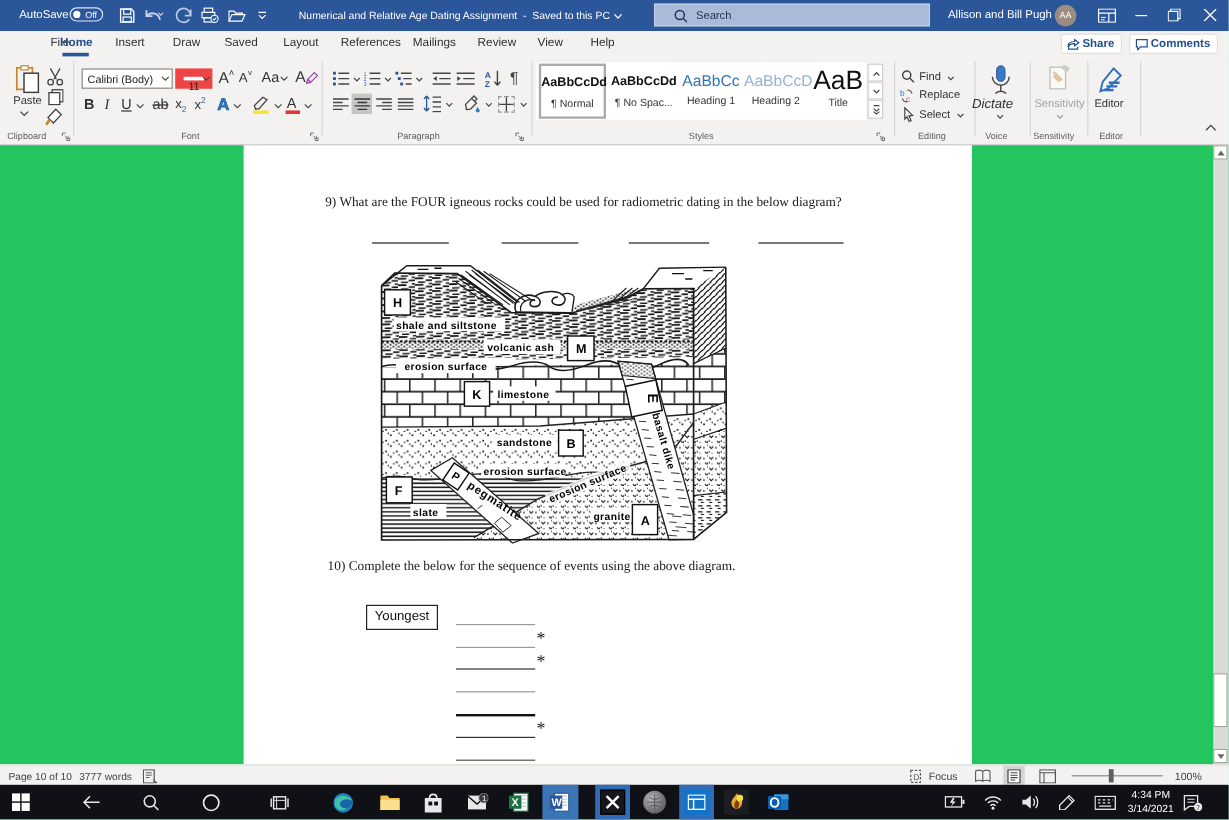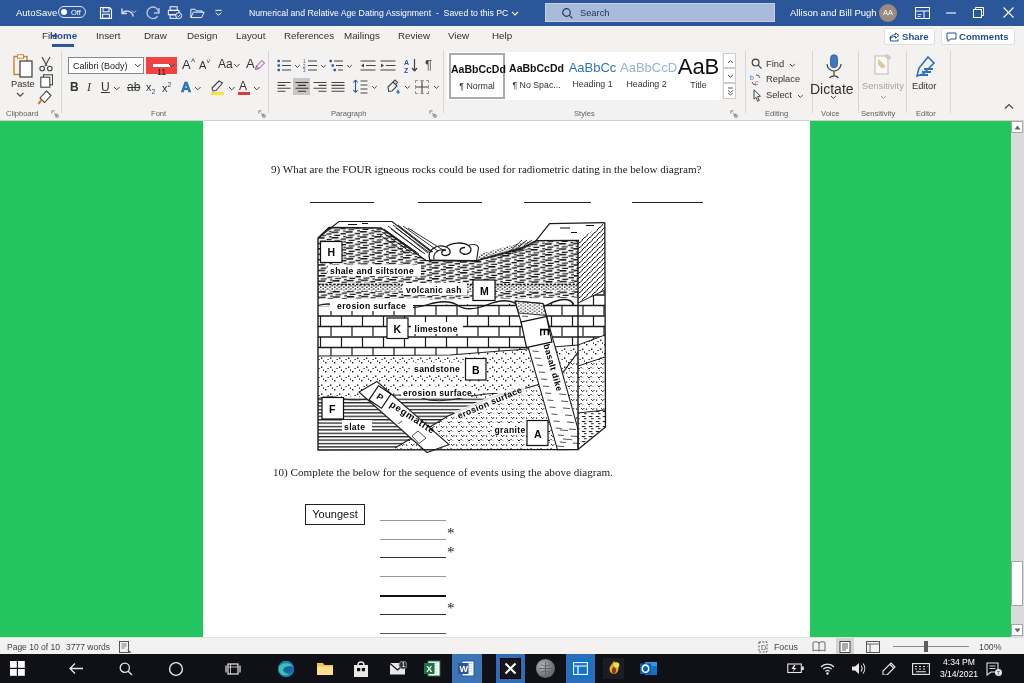--- a/index.html
+++ b/index.html
@@ -99,21 +99,21 @@
   <svg class="abs" style="left:1003px; top:7px;" width="11" height="11" viewBox="0 0 11 11">
       <path d="M0.5 0.5 l10 10 M10.5 0.5 l-10 10" stroke="#fff" stroke-width="1.1"></path>
     </svg>
 </div>
 <div id="menubar">
   <span class="tab" style="left:11px;padding-left:31px;">File</span>
   <span class="tab" style="left:50px; color:#24508e; font-weight:bold;">Home</span>
   <span class="abs" style="left:52px; top:18px; width:22px; height:2.5px; background:#2b5699;"></span>
   <span class="tab" style="left:96px;">Insert</span>
   <span class="tab" style="left:144px;">Draw</span>
-  <span class="tab" style="left:187px;">Design</span>
+  <span class="tab" style="left:187px;">Saved</span>
   <span class="tab" style="left:236px;">Layout</span>
   <span class="tab" style="left:284px;">References</span>
   <span class="tab" style="left:344px;">Mailings</span>
   <span class="tab" style="left:398px;">Review</span>
   <span class="tab" style="left:448px;">View</span>
   <span class="tab" style="left:492px;">Help</span>
   <span class="abs" style="left:884px; top:2px; width:51px; height:17px; background:#fff; border:1px solid #e1dfdd; border-radius:2px;"></span>
   <svg class="abs" style="left:889px; top:6px;" width="11" height="10" viewBox="0 0 11 10">
     <path d="M6.5 1 l3.5 2.6 l-3.5 2.6 v-1.8 c-2.6 0 -4.6 1 -5.5 2.8 c0 -2.8 2 -4.6 5.5 -4.6 z" fill="none" stroke="#24508e" stroke-width="1"></path>
     <path d="M1.5 4 v5 h7.5 v-2" fill="none" stroke="#24508e" stroke-width="1"></path>
@@ -355,21 +355,21 @@
       <path d="M1 1 l2.4 2.4 L5.8 1" fill="none" stroke="#444" stroke-width="1"></path>
     </svg>
   <span class="glabel" style="left:765px;">Editing</span>
   <div class="vsep" style="left:812px;"></div>
 
   <svg class="abs" style="left:824px; top:6px;" width="20" height="26" viewBox="0 0 20 26">
     <rect x="6.5" y="0.8" width="7" height="13" rx="3.5" fill="#3a79c3" stroke="#2b5699" stroke-width="0.8"></rect>
     <path d="M3 10 a7 7 0 0 0 14 0" fill="none" stroke="#444" stroke-width="1.2"></path>
     <path d="M10 17 v5 M5.5 24 a6 6 0 0 1 9 0" fill="none" stroke="#444" stroke-width="1.2"></path>
   </svg>
-  <span class="abs" style="left:810px; top:33px; font-size:14px; color:#323130;">Dictate</span>
+  <span class="abs" style="left:810px; top:33px; font-size:11px; color:#323130;font-style:italic;">Dictate</span>
   <svg class="abs" style="left:830px; top:47px;" width="7" height="5" viewBox="0 0 7 5">
       <path d="M1 1 l2.4 2.4 L5.8 1" fill="none" stroke="#444" stroke-width="1"></path>
     </svg>
   <span class="glabel" style="left:821px;">Voice</span>
   <div class="vsep" style="left:858px;"></div>
 
   <svg class="abs" style="left:872px; top:6px;" width="22" height="26" viewBox="0 0 22 26" opacity="0.55">
     <rect x="3" y="2" width="13" height="18" fill="#fff" stroke="#a09e9c" stroke-width="1.2"></rect>
     <path d="M6 6 l7 7 M6 9 l5 5" stroke="#c8a24a" stroke-width="2"></path>
     <rect x="13" y="1" width="6" height="4" rx="1" transform="rotate(35 16 3)" fill="#b0aeac"></rect>

